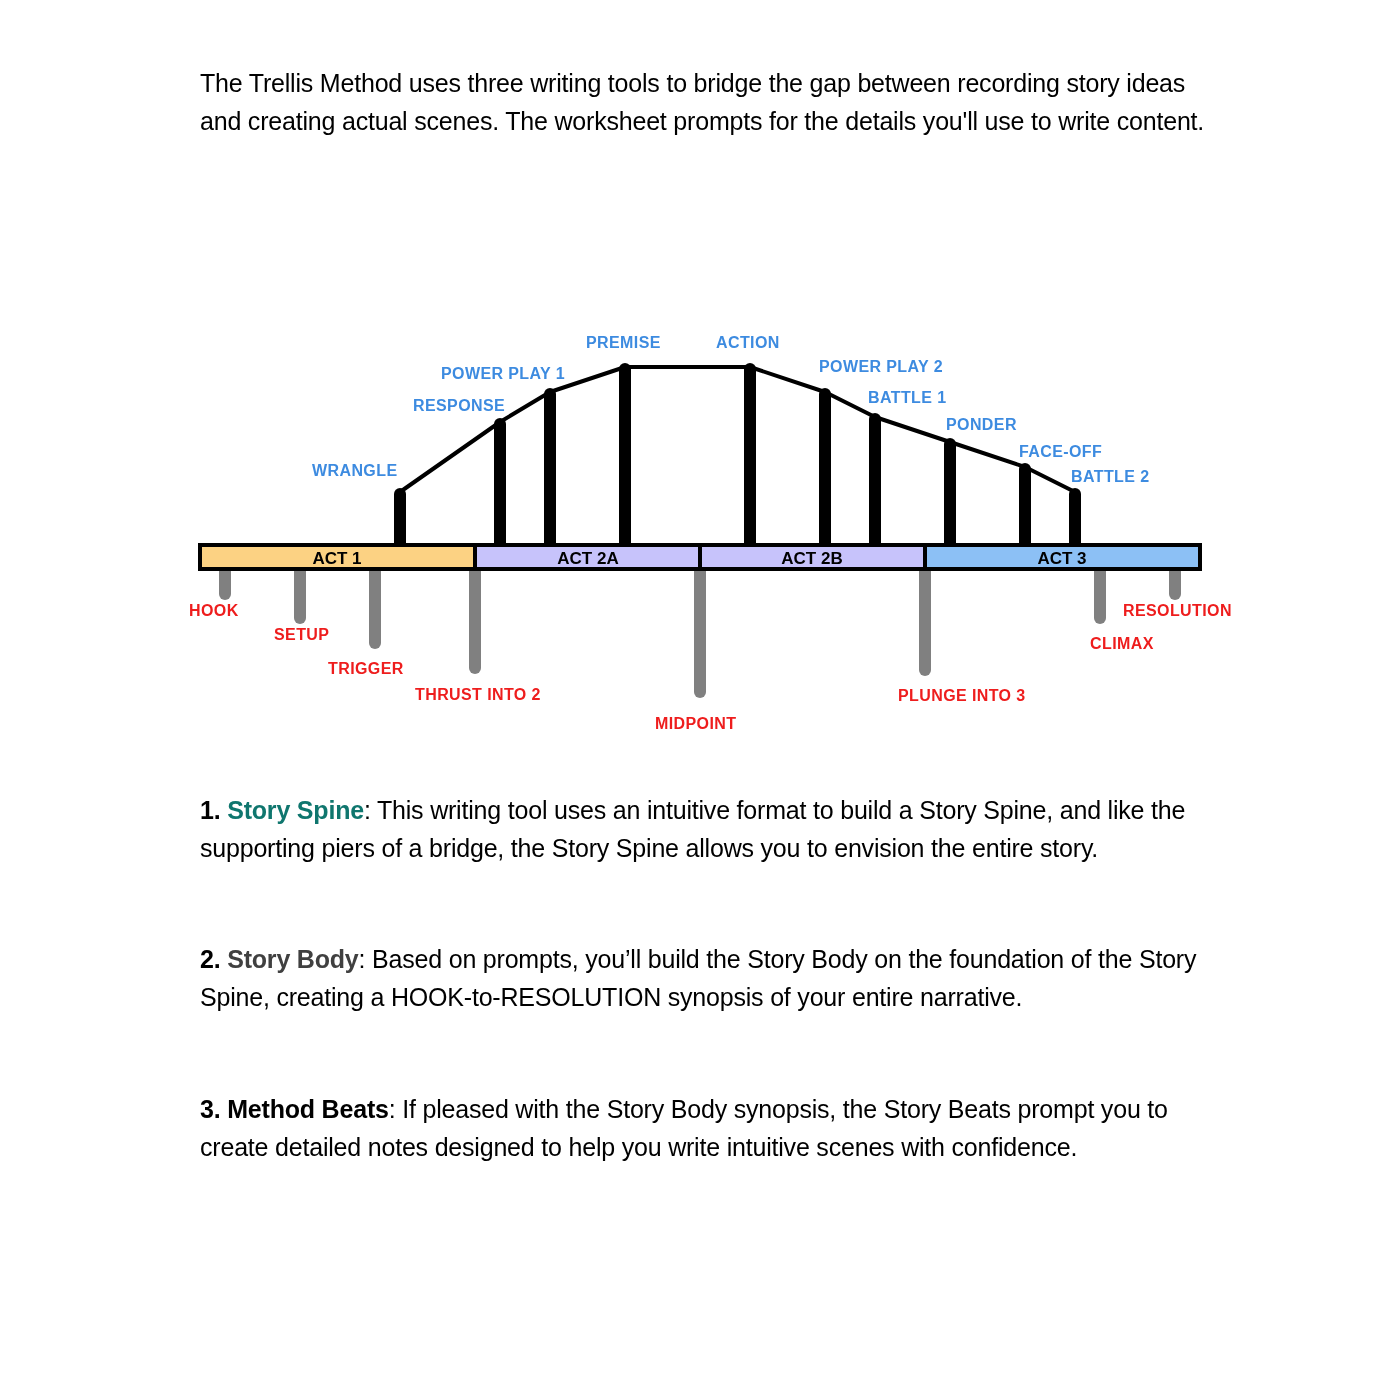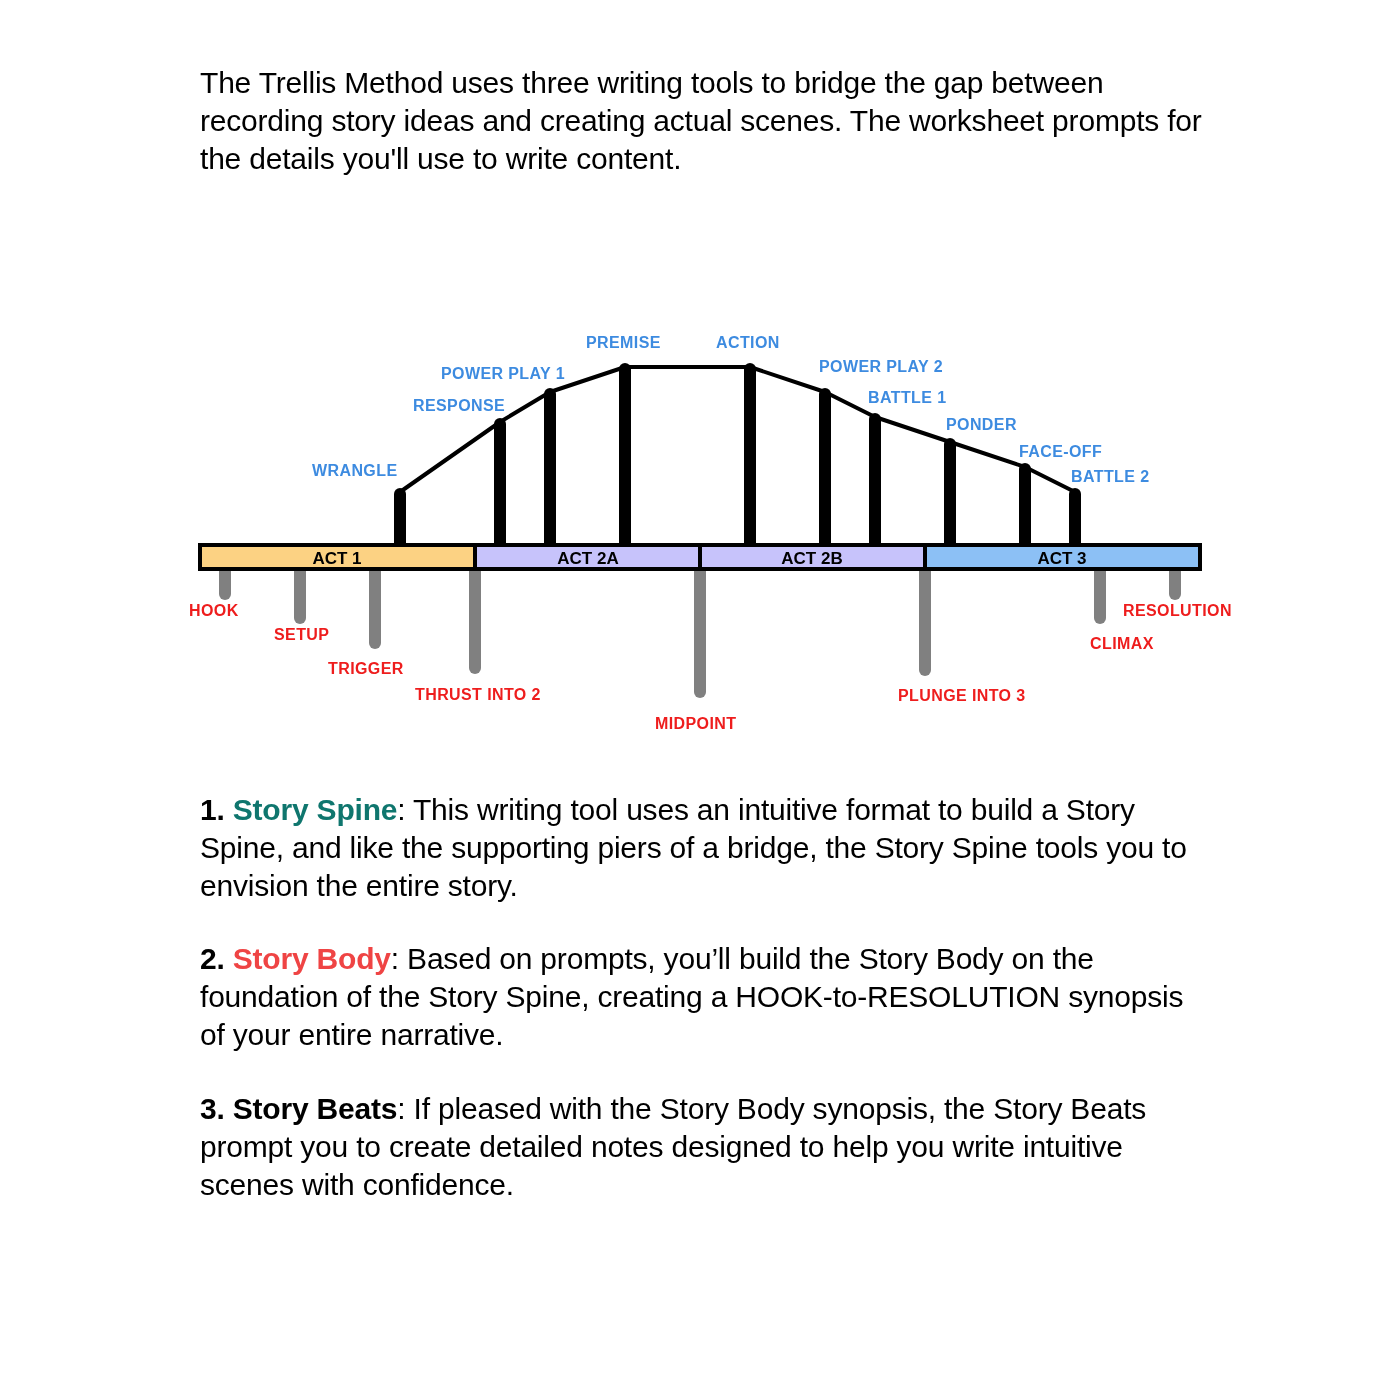--- a/index.html
+++ b/index.html
@@ -1,24 +1,24 @@
 <!DOCTYPE html>
 <html><head>
 <meta charset="utf-8">
 <style>
   html, body { margin: 0; padding: 0; background: #ffffff; }
   body { width: 1400px; height: 1400px; position: relative; overflow: hidden; font-family: "Liberation Sans", "DejaVu Sans", sans-serif; color: #000; }
-  .para { position: absolute; left: 200px; width: 1010px; font-size: 30px; line-height: 38px; letter-spacing: -0.2px; margin: 0; }
+  .para { position: absolute; left: 200px; width: 1010px; font-size: 25px; line-height: 38px; letter-spacing: -0.2px; margin: 0; }
   #intro { top: 64px; }
   #item1 { top: 791px; }
   #item2 { top: 940px; }
   #item3 { top: 1090px; }
   .num, .term { font-weight: bold; }
   .term.spine { color: #0f766e; }
-  .term.body { color: #ef4444; }
+  .term.body { color: #404040; }
   .term.beats { color: #000; }
   svg#diagram { position: absolute; left: 0; top: 0; }
   .top-label { font-family: "Liberation Sans", "DejaVu Sans", sans-serif; font-weight: bold; font-size: 16px; fill: #3d8be0; letter-spacing: 0.4px; }
   .bottom-label { font-family: "Liberation Sans", "DejaVu Sans", sans-serif; font-weight: bold; font-size: 16px; fill: #ee1d1d; letter-spacing: 0.4px; }
   .act-label { font-family: "Liberation Sans", "DejaVu Sans", sans-serif; font-weight: bold; font-size: 17px; fill: #000; }
 </style>
 </head>
 <body>
 
 <p class="para" id="intro">The Trellis Method uses three writing tools to bridge the gap between recording story ideas and creating actual scenes. The worksheet prompts for the details you'll use to write content.</p>
@@ -84,17 +84,17 @@
     <text class="bottom-label" x="274" y="640">SETUP</text>
     <text class="bottom-label" x="328" y="674">TRIGGER</text>
     <text class="bottom-label" x="415" y="700">THRUST INTO 2</text>
     <text class="bottom-label" x="655" y="729">MIDPOINT</text>
     <text class="bottom-label" x="898" y="701">PLUNGE INTO 3</text>
     <text class="bottom-label" x="1090" y="649">CLIMAX</text>
     <text class="bottom-label" x="1123" y="616">RESOLUTION</text>
   </g>
 </svg>
 
-<p class="para" id="item1"><span class="num">1.</span> <span class="term spine">Story Spine</span><span>: This writing tool uses an intuitive format to build a Story Spine, and like the supporting piers of a bridge, the Story Spine tools you to envision the entire story.</span></p>
+<p class="para" id="item1"><span class="num">1.</span> <span class="term spine">Story Spine</span><span>: This writing tool uses an intuitive format to build a Story Spine, and like the supporting piers of a bridge, the Story Spine allows you to envision the entire story.</span></p>
 
 <p class="para" id="item2"><span class="num">2.</span> <span class="term body">Story Body</span><span>: Based on prompts, you’ll build the Story Body on the foundation of the Story Spine, creating a HOOK-to-RESOLUTION synopsis of your entire narrative.</span></p>
 
-<p class="para" id="item3"><span class="num">3.</span> <span class="term beats">Story Beats</span><span>: If pleased with the Story Body synopsis, the Story Beats prompt you to create detailed notes designed to help you write intuitive scenes with confidence.</span></p>
+<p class="para" id="item3"><span class="num">3.</span> <span class="term beats">Method Beats</span><span>: If pleased with the Story Body synopsis, the Story Beats prompt you to create detailed notes designed to help you write intuitive scenes with confidence.</span></p>
 
 </body></html>

